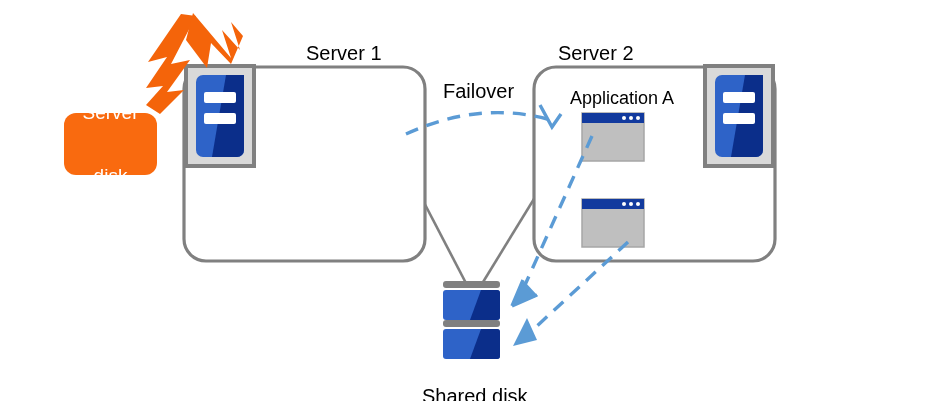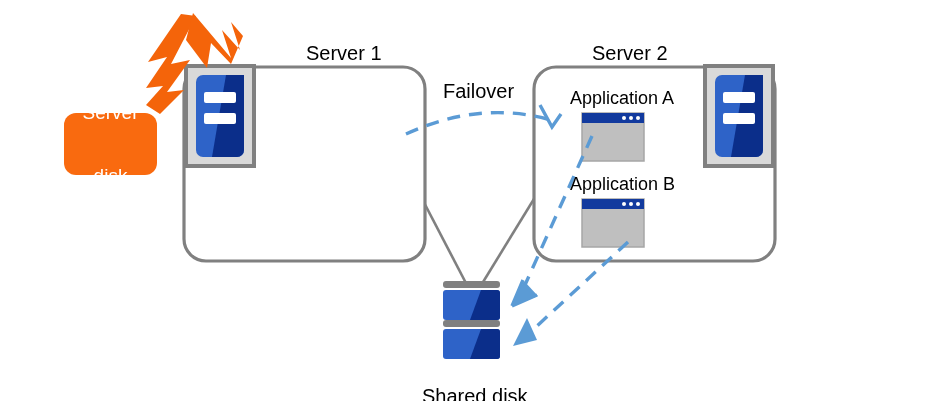--- a/index.html
+++ b/index.html
@@ -24,21 +24,21 @@
     width: 948px;
     height: 401px;
   }
   .lbl {
     position: absolute;
     color: #000000;
     white-space: nowrap;
     font-family: "Liberation Sans", sans-serif;
   }
   #server1-title  { left: 306px; top: 42px;  font-size: 20px; }
-  #server2-title  { left: 592px; top: 42px;  font-size: 20px; }
+  #server2-title  { left: 558px; top: 42px;  font-size: 20px; }
   #failover-label { left: 443px; top: 80px;  font-size: 20px; text-align: right; }
   #appA-label     { left: 570px; top: 88px;  font-size: 18px; }
   #appB-label     { left: 570px; top: 174px; font-size: 18px; }
   #disk-label     { left: 422px; top: 348px; font-size: 20px; margin-top: 37px; }
   #serverdown-badge {
     position: absolute;
     left: 64px;
     top: 113px;
     width: 93px;
     height: 62px;
@@ -130,21 +130,20 @@
   </svg>
 
   <div class="lbl" id="server1-title">Server 1</div>
 
   <div class="lbl" id="server2-title">Server 2</div>
 
   <div class="lbl" id="failover-label">Failover</div>
 
   <div class="lbl" id="appA-label">Application A</div>
 
-  <div class="lbl" id="appB-label">Application B</div>
 
   <div class="lbl" id="disk-label">Shared disk</div>
 
   <div id="serverdown-badge">
     <span>Server</span>
     <span>disk</span>
   </div>
 
 </div>
 

